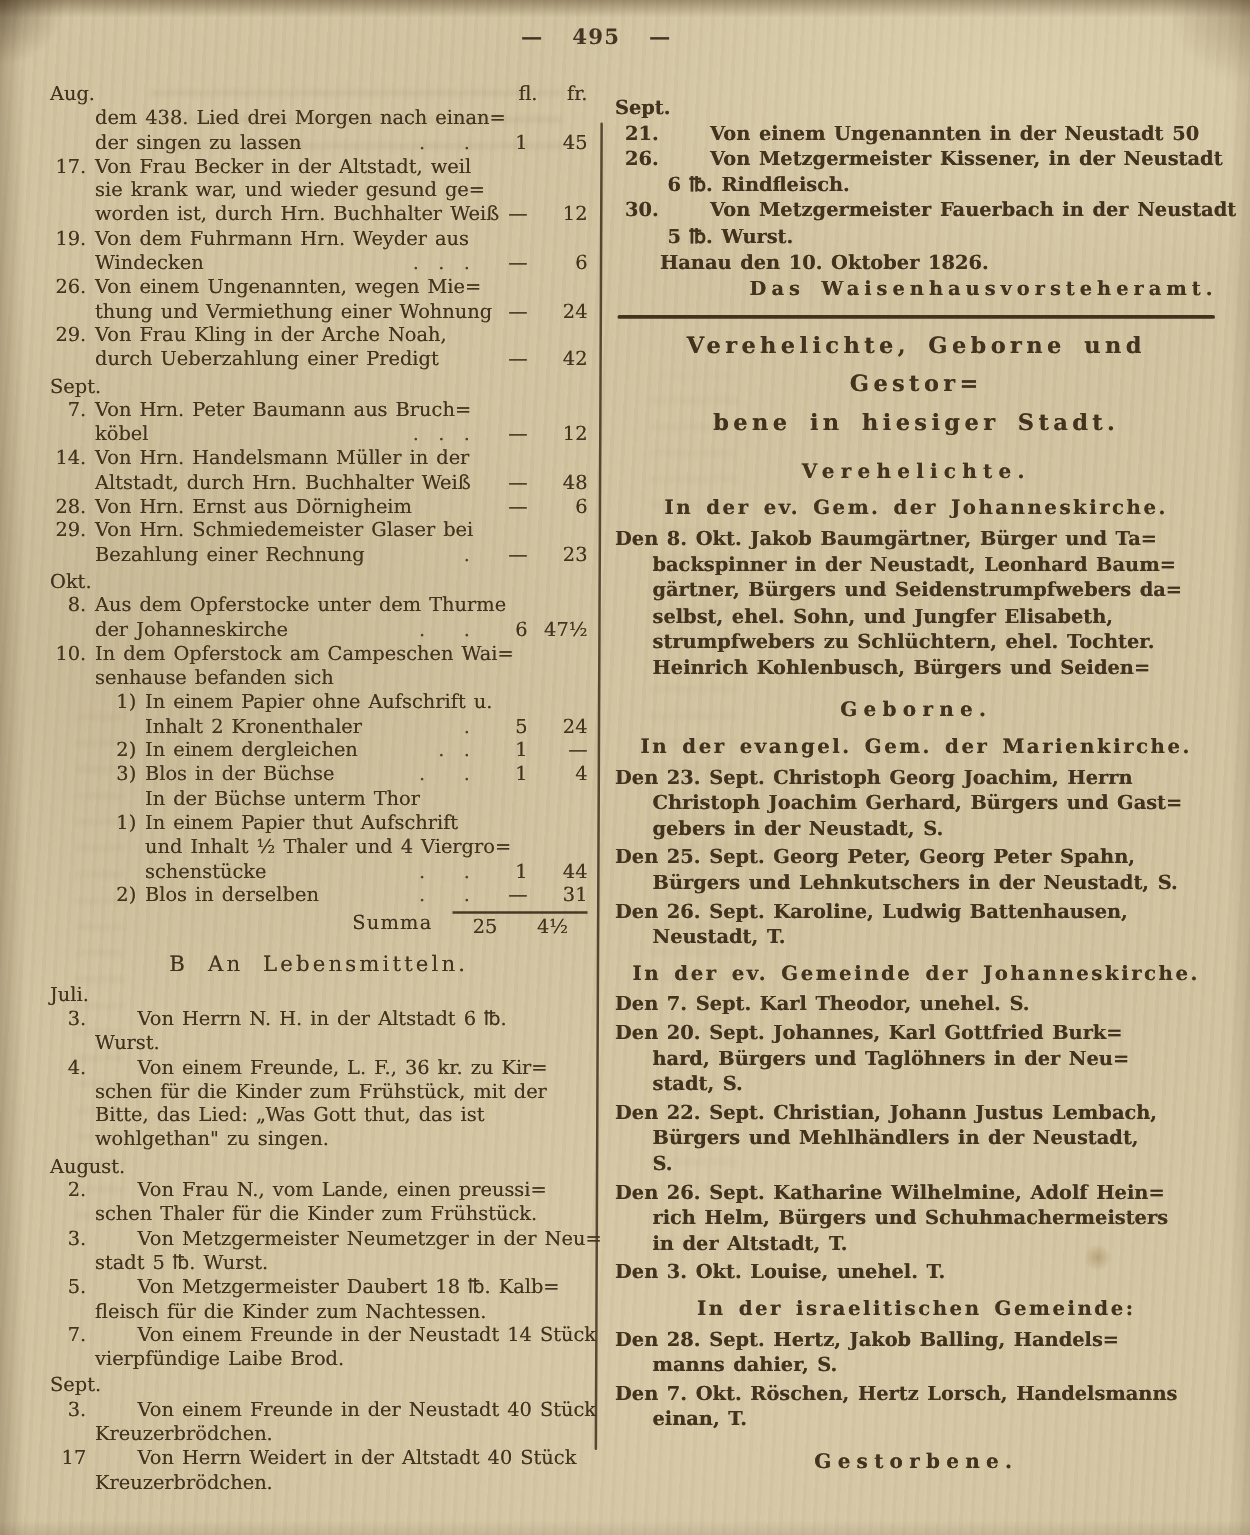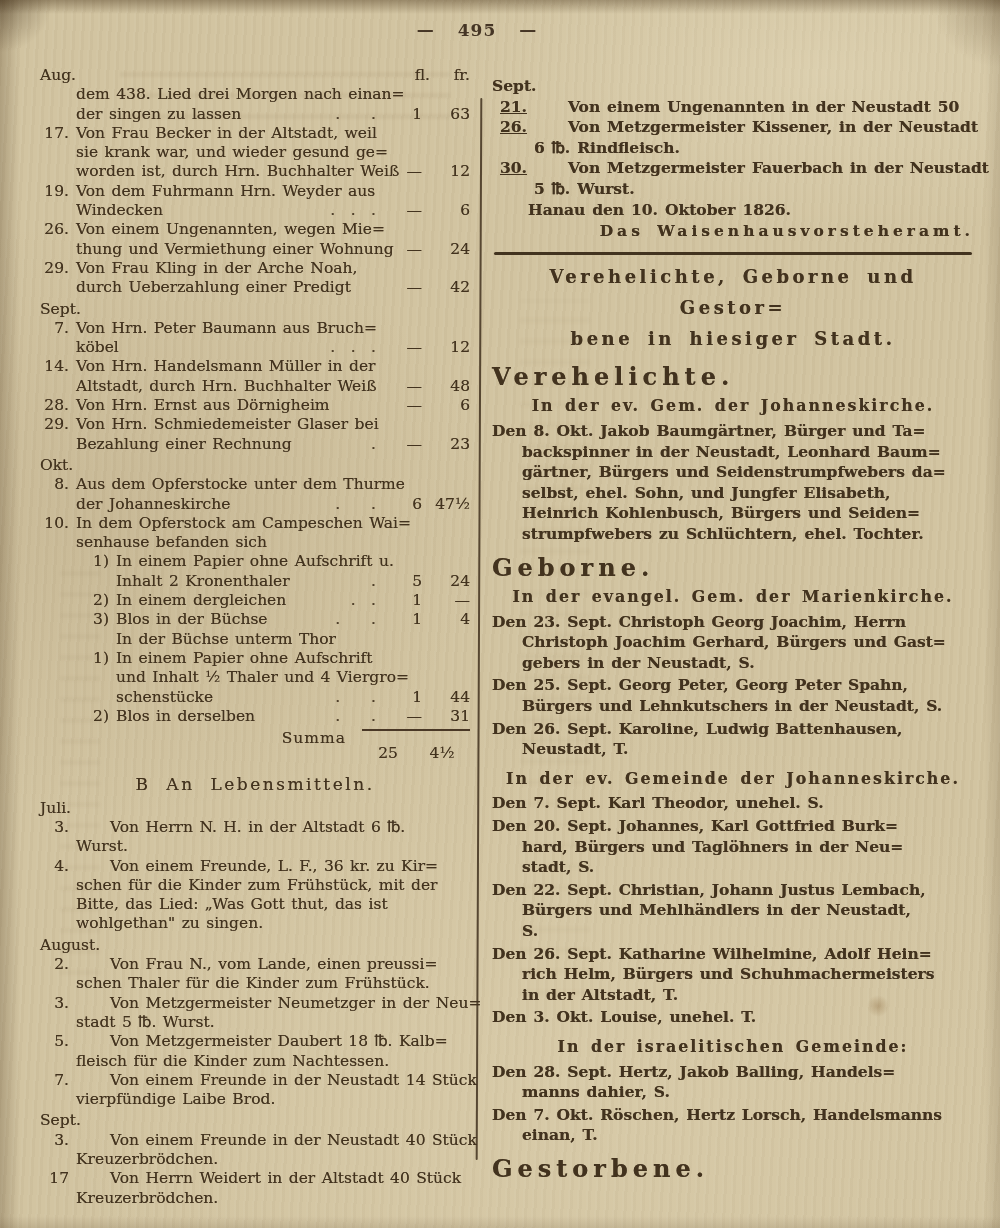--- a/index.html
+++ b/index.html
@@ -52,33 +52,33 @@
   .entry .body{flex:1 1 auto;min-width:0;}
   .entry .line{white-space:nowrap;}
   .entry.hang .line.first{text-indent:34px;}
   .entry .leader{flex:0 0 auto;align-self:flex-end;padding:0 8px 0 4px;opacity:.9;}
   .entry .amts{flex:0 0 86px;display:flex;align-self:flex-end;justify-content:flex-end;}
   .entry .amts .fl{width:36px;text-align:right;}
   .entry .amts .fr{width:48px;text-align:right;}
 
   .summa{display:flex;justify-content:flex-end;align-items:flex-start;margin-top:3px;}
   .summa .label{margin-right:16px;letter-spacing:1px;}
-  .summa .amts{border-top:2.5px solid #4a3826;padding-top:13px;display:flex;}
+  .summa .amts{border-top:2.5px solid #4a3826;padding-top:1px;display:flex;}
   .summa .fl{width:52px;text-align:center;}
   .summa .fr{width:56px;text-align:center;}
 
   .b-heading{text-align:center;letter-spacing:2.5px;word-spacing:8px;font-size:17px;margin:12px 0 4px;}
 
-  .rc-entry-block .entry .no{flex:0 0 42px;text-decoration:underline;}
+  .rc-entry-block .entry .no{flex:0 0 42px;}
   .rc-dateline{padding-left:36px;}
   .rc-signature{padding-left:50px;text-align:right;letter-spacing:4px;word-spacing:4px;margin-top:1px;}
   .rule{height:3px;background:#42331f;margin:10px 2px 6px 2px;border-radius:2px;}
 
   .vr-title{text-align:center;font-size:18px;letter-spacing:3.5px;word-spacing:5px;line-height:31px;margin-top:6px;}
-  .vr-heading{text-align:left;font-size:24px;letter-spacing:5px;margin:13px 0 7px;}
+  .vr-heading{text-align:center;font-size:16px;letter-spacing:5px;margin:13px 0 7px;}
   .church{text-align:center;letter-spacing:2px;word-spacing:3px;font-size:15.8px;margin:9px 0 4px;}
   .record .line{white-space:nowrap;}
   .record .line.cont{padding-left:30px;}
   .record{margin-bottom:2px;}
 </style>
 </head>
 <body>
 
 <div class="page">
   <div class="ghost g1"></div>
@@ -99,21 +99,21 @@
         </div>
         <div class="entry">
           <span class="no"></span>
           <div class="body">
             <div class="line first">dem 438. Lied drei Morgen nach einan=</div>
             <div class="line cont">der singen zu lassen</div>
           </div>
           <span class="leader">.  .</span>
           <span class="amts">
             <span class="fl">1</span>
-            <span class="fr">63</span>
+            <span class="fr">45</span>
           </span>
         </div>
         <div class="entry">
           <span class="no">17.</span>
           <div class="body">
             <div class="line first">Von Frau Becker in der Altstadt, weil</div>
             <div class="line cont">sie krank war, und wieder gesund ge=</div>
             <div class="line cont">worden ist, durch Hrn. Buchhalter Weiß</div>
           </div>
           <span class="amts">
@@ -261,21 +261,21 @@
         </div>
         <div class="entry sub">
           <span class="no"></span>
           <div class="body">
             <div class="line first">In der Büchse unterm Thor</div>
           </div>
         </div>
         <div class="entry sub">
           <span class="no">1)</span>
           <div class="body">
-            <div class="line first">In einem Papier ohne Aufschrift</div>
+            <div class="line first">In einem Papier thut Aufschrift</div>
             <div class="line cont">und Inhalt ½ Thaler und 4 Viergro=</div>
             <div class="line cont">schenstücke</div>
           </div>
           <span class="leader">.  .</span>
           <span class="amts">
             <span class="fl">1</span>
             <span class="fr">44</span>
           </span>
         </div>
         <div class="entry sub">
@@ -406,22 +406,22 @@
     <div class="vr-title" style="margin-top:0;">bene in hiesiger Stadt.</div>
 
     <div id="vital">
         <div class="vr-heading">Verehelichte.</div>
         <div class="church">In der ev. Gem. der Johanneskirche.</div>
         <div class="record">
           <div class="line first">Den 8. Okt. Jakob Baumgärtner, Bürger und Ta=</div>
           <div class="line cont">backspinner in der Neustadt, Leonhard Baum=</div>
           <div class="line cont">gärtner, Bürgers und Seidenstrumpfwebers da=</div>
           <div class="line cont">selbst, ehel. Sohn, und Jungfer Elisabeth,</div>
+          <div class="line cont">strumpfwebers zu Schlüchtern, ehel. Tochter.</div>
           <div class="line cont">Heinrich Kohlenbusch, Bürgers und Seiden=</div>
-          <div class="line cont">strumpfwebers zu Schlüchtern, ehel. Tochter.</div>
         </div>
         <div class="vr-heading">Geborne.</div>
         <div class="church">In der evangel. Gem. der Marienkirche.</div>
         <div class="record">
           <div class="line first">Den 23. Sept. Christoph Georg Joachim, Herrn</div>
           <div class="line cont">Christoph Joachim Gerhard, Bürgers und Gast=</div>
           <div class="line cont">gebers in der Neustadt, S.</div>
         </div>
         <div class="record">
           <div class="line first">Den 25. Sept. Georg Peter, Georg Peter Spahn,</div>

